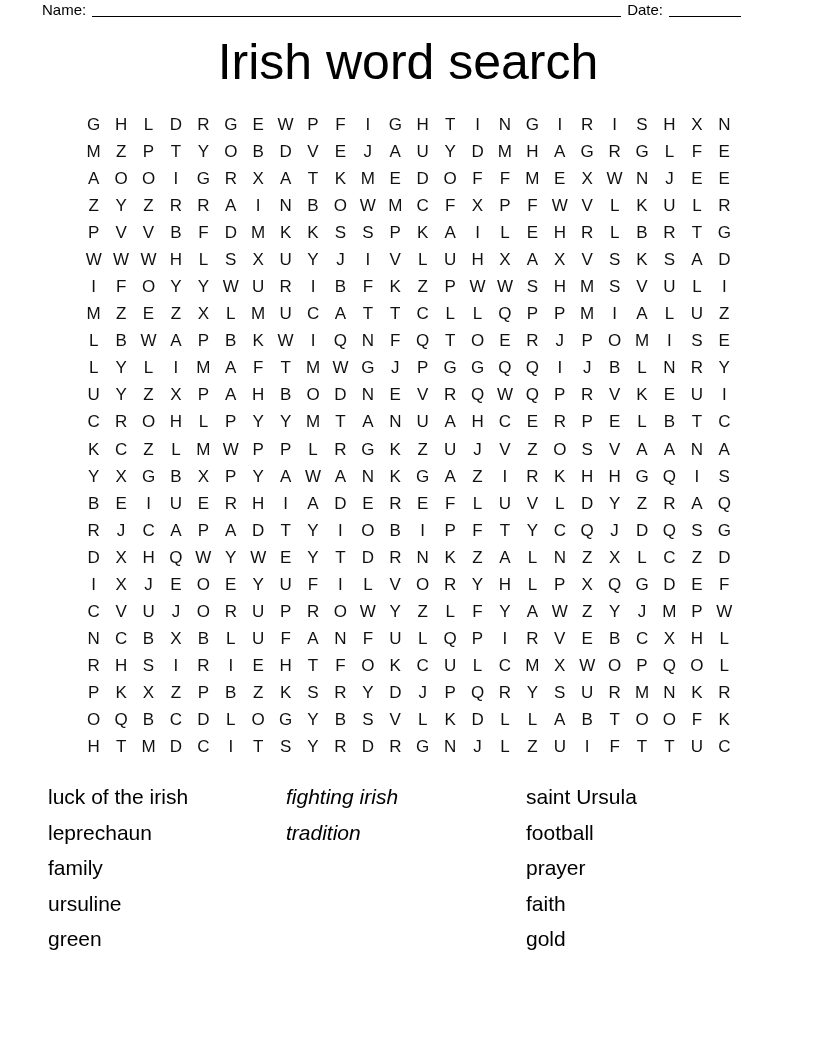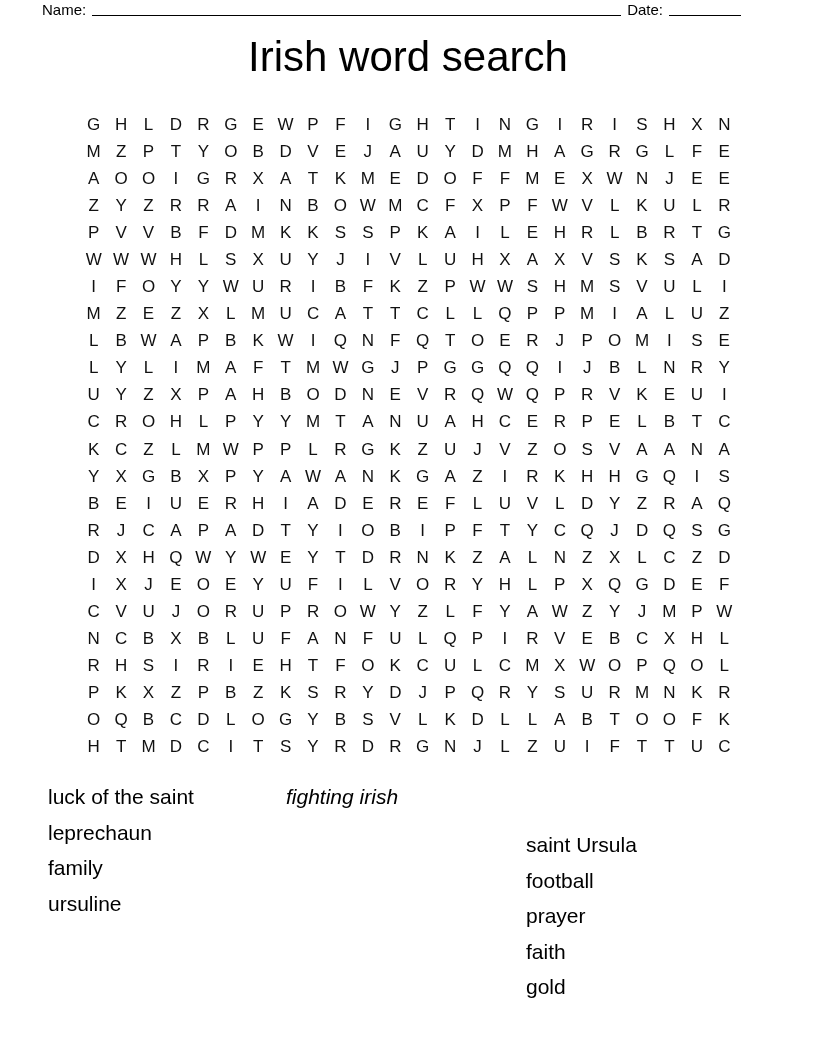--- a/index.html
+++ b/index.html
@@ -13,21 +13,21 @@
     overflow: hidden;
   }
 
   
   .header-row {
     position: absolute;
     top: 0;
     left: 42px;
     right: 75px;
     display: flex;
-    align-items: flex-start;
+    align-items: center;
     font-size: 15px;
     line-height: 20px;
   }
   .label { white-space: nowrap; }
   .fill-line {
     flex: 1 1 auto;
     border-bottom: 1.5px solid #000;
     height: 16px;
     margin: 0 6px 2px 6px;
   }
@@ -38,21 +38,21 @@
     margin: 0 0 2px 6px;
   }
 
   
   .title {
     position: absolute;
     top: 33px;
     left: 0;
     width: 100%;
     text-align: center;
-    font-size: 42px;
+    font-size: 50px;
     font-weight: 400;
     letter-spacing: 0px;
   }
 
   
   .grid {
     position: absolute;
     left: 80px;
     top: 111px;
     width: 658px;
@@ -78,21 +78,21 @@
     width: 100%;
     height: 180px;
   }
   .word-col {
     position: absolute;
     top: 0;
     font-size: 21px;
   }
   .word-col-1 { left: 48px; }
   .word-col-2 { left: 286px; font-style: italic; }
-  .word-col-3 { left: 526px; margin-top: 48px; }
+  .word-col-3 { left: 526px; }
   .word {
     height: 35.6px;
     line-height: 35.6px;
     white-space: nowrap;
   }
 </style>
 </head>
 <body>
 
 <div class="header-row">
@@ -678,27 +678,29 @@
     <span class="cell">I</span>
     <span class="cell">F</span>
     <span class="cell">T</span>
     <span class="cell">T</span>
     <span class="cell">U</span>
     <span class="cell">C</span>
   </div>
 
 <div class="word-list">
   <div class="word-col word-col-1">
-      <div class="word">luck of the saint</div>
+      <div class="word">luck of the irish</div>
       <div class="word">leprechaun</div>
       <div class="word">family</div>
       <div class="word">ursuline</div>
+      <div class="word">green</div>
     </div>
   <div class="word-col word-col-2">
       <div class="word">fighting irish</div>
+      <div class="word">tradition</div>
     </div>
   <div class="word-col word-col-3">
       <div class="word">saint Ursula</div>
       <div class="word">football</div>
       <div class="word">prayer</div>
       <div class="word">faith</div>
       <div class="word">gold</div>
     </div>
 </div>
 

